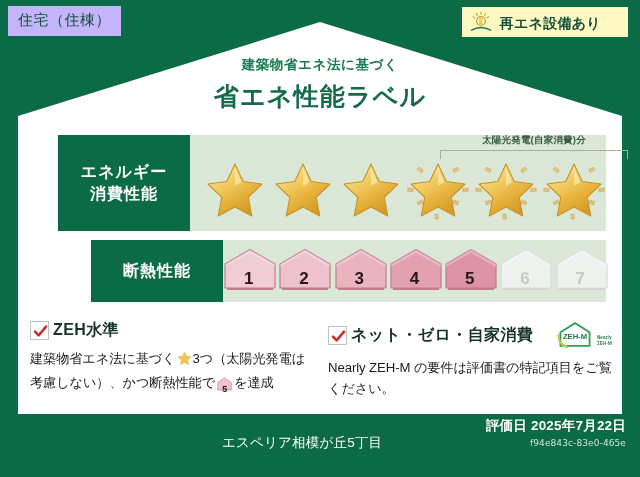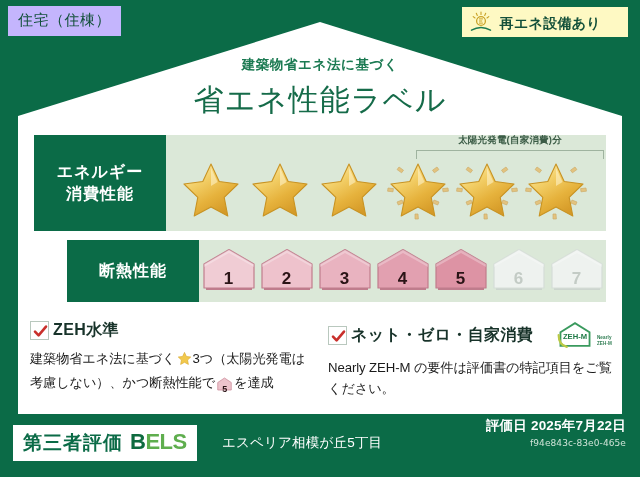--- a/index.html
+++ b/index.html
@@ -53,37 +53,38 @@
   
   .title-wrap {
     position: absolute; left: 0; top: 56px; width: 640px;
     text-align: center; z-index: 5;
   }
   .title-sub {
     color: #1b7a52; font-size: 13.5px; font-weight: bold;
     letter-spacing: .6px;
   }
   .title-main {
-    color: #156b49; font-size: 30px; font-weight: normal;
+    color: #156b49; font-size: 25px; font-weight: bold;
     letter-spacing: 1.2px; margin-top: 6px;
   }
 
   
   .rows { position: absolute; left: 34px; top: 135px; width: 572px; z-index: 5; }
 
   .row { display: flex; align-items: stretch; position: relative; }
   .row + .row { margin-top: 9px; padding-left: 33px; }
 
   .row-label {
     width: 132px; flex: 0 0 132px;
     background: #0b6b47; color: #ffffff;
     display: flex; flex-direction: column;
     align-items: center; justify-content: center;
     font-size: 16px; font-weight: bold; letter-spacing: 1px;
     line-height: 1.35;
+    margin-left: 24px;
   }
   .row-value {
     flex: 1 1 auto; background: #dbe8d8;
     position: relative;
   }
   .row-energy { height: 96px; }
   .row-insul  { height: 62px; }
 
   
   .solar-cap {
@@ -450,24 +451,20 @@
             <span style="display:block">Nearly</span>
             <span style="display:block">ZEH-M</span>
           </span>
         </span>
       </div>
       <div class="crit-body">Nearly ZEH-M の要件は評価書の特記項目をご覧ください。</div>
     </div>
   </div>
 
   <div class="footer">
-    <div class="bels">
-      <span class="bels-jp">第三者評価</span>
-      <span class="bels-en"><span class="b1">B</span><span class="b2">ELS</span></span>
-    </div>
     <div class="bldg">エスペリア相模が丘5丁目</div>
     <div class="eval">
       <div class="eval-date">
         <span>評価日</span>
         <span>2025年7月22日</span>
       </div>
       <div class="eval-id">f94e843c-83e0-465e</div>
     </div>
   </div>
 </div>

